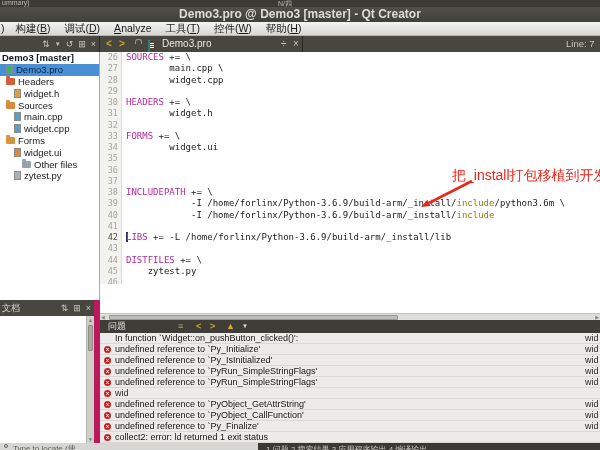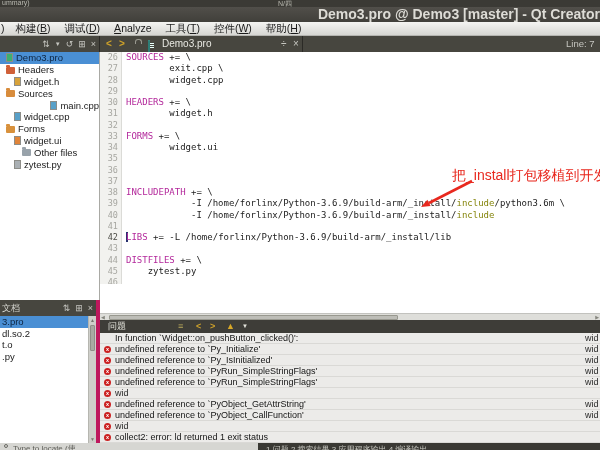--- a/index.html
+++ b/index.html
@@ -6,21 +6,21 @@
   html,body{width:600px;height:450px}
   body{position:relative;overflow:hidden;background:#fff;font-family:"Liberation Sans",sans-serif;-webkit-font-smoothing:antialiased}
   .abs{position:absolute}
 
   
   #desktop-strip{left:0;top:0;width:600px;height:7px;background:#3b3a35;color:#b9b9b1;font-size:7px;overflow:hidden}
   #desktop-strip span{position:absolute;top:-1px}
 
   
   #title-bar{left:0;top:7px;width:600px;height:23px;background:linear-gradient(#514f4a,#393833);color:#dddcd6;
-    font-size:14px;font-weight:bold;text-align:right;line-height:15px;border-bottom:1px solid #26251f}
+    font-size:12px;font-weight:bold;text-align:center;line-height:15px;border-bottom:1px solid #26251f}
 
   
   #menu-bar{left:0;top:22px;width:600px;height:14px;background:linear-gradient(#f4f4f2,#d6d6d2);
     border-bottom:1px solid #b4b4b0;display:flex;align-items:center;font-size:10.5px;color:#1b1b1b}
   .menu-item{padding:0 7px;height:14px;line-height:13px;white-space:nowrap}
   .menu-item.frag{padding:0 4px 0 1px}
   .menu-item .mn{text-decoration:underline}
 
   
   #top-toolbar{left:0;top:36px;width:600px;height:16px;background:#47463f;display:flex}
@@ -44,21 +44,21 @@
   .tree-row.root{font-weight:bold}
   .ticon{display:inline-block;flex:none;margin-right:3px;position:relative}
   .ticon.fold{width:9px;height:7px;background:var(--c);border-radius:1px;margin-top:1px}
   .ticon.fold:before{content:"";position:absolute;top:-2px;left:0;width:4px;height:2px;background:var(--c);border-radius:1px 1px 0 0}
   .ticon.doc{width:7px;height:9px;background:#fdfdfd;border:1px solid #8d8d88}
   .ticon.doc:after{content:"";position:absolute;left:0px;top:0px;width:5px;height:7px;background:var(--c)}
   .c-pro{--c:#3db070}.c-h{--c:#d8a23a}.c-cpp{--c:#58a0c8}.c-ui{--c:#e08438}.c-py{--c:#aab0b4}
   .c-fhdr{--c:#d06038}.c-fsrc{--c:#d88c3c}.c-ffrm{--c:#d8913c}.c-foth{--c:#98a2aa}
 
   
-  #open-docs{left:0;top:300px;width:100px;height:143px;background:#fff;border-right:4px solid #be185d;overflow:hidden}
+  #open-docs{left:0;top:300px;width:100px;height:143px;background:#fff;border-right:6px solid #be185d;overflow:hidden}
   #open-docs-header{height:16px;background:#47463f;position:relative;color:#d6d6d0;font-size:9px;line-height:16px}
   #open-docs-header .lbl{position:absolute;left:2px;top:0}
   #od-list{position:absolute;left:0;top:16px;right:8px;bottom:0;font-size:9.5px;color:#1a1a1a}
   .od-row{height:11.5px;line-height:11.5px;padding-left:2px;white-space:nowrap;overflow:hidden}
   .od-row.sel{background:#4a8fd4;color:#0d2440}
   #od-scroll{position:absolute;right:0;top:16px;width:8px;bottom:0;background:#cfcfca;border-left:1px solid #b6b6b0;font-size:5px;color:#77776f;text-align:center}
   #od-scroll .up{position:absolute;top:1px;left:0;right:0}
   #od-scroll .dn{position:absolute;bottom:1px;left:0;right:0}
   #od-scroll .handle{position:absolute;left:1px;right:1px;top:9px;height:26px;background:#a9a9a2;border:1px solid #8f8f88;border-radius:1px}
 
@@ -141,37 +141,40 @@
     <span class="tb" style="left:48px;top:3px"><span class="docicon"></span></span>
     <span class="tb" id="tab-label" style="left:62px">Demo3.pro</span>
     <span class="tb" style="left:181px">÷</span>
     <span class="tb" style="left:193px">×</span>
     <span class="tb vsep" style="left:202px"></span>
     <span class="tb" style="left:466px;font-size:9.5px">Line: 7</span>
   </div>
 </div>
 
 <div id="project-tree" class="abs">
+    <div class="tree-row root" style="padding-left: 2px;">
+      <span>Demo3 [master]</span>
+    </div>
     <div class="tree-row sel" style="padding-left: 6px;">
       <span class="ticon doc c-pro"></span>
       <span>Demo3.pro</span>
     </div>
     <div class="tree-row" style="padding-left: 6px;">
       <span class="ticon fold c-fhdr"></span>
       <span>Headers</span>
     </div>
     <div class="tree-row" style="padding-left: 14px;">
       <span class="ticon doc c-h"></span>
       <span>widget.h</span>
     </div>
     <div class="tree-row" style="padding-left: 6px;">
       <span class="ticon fold c-fsrc"></span>
       <span>Sources</span>
     </div>
-    <div class="tree-row" style="padding-left: 14px; justify-content: flex-end;">
+    <div class="tree-row" style="padding-left: 14px;">
       <span class="ticon doc c-cpp"></span>
       <span>main.cpp</span>
     </div>
     <div class="tree-row" style="padding-left: 14px;">
       <span class="ticon doc c-cpp"></span>
       <span>widget.cpp</span>
     </div>
     <div class="tree-row" style="padding-left: 6px;">
       <span class="ticon fold c-ffrm"></span>
       <span>Forms</span>
@@ -192,36 +195,30 @@
 
 <div id="open-docs" class="abs">
   <div id="open-docs-header">
     <span class="lbl">文档</span>
     <div class="hdr-icons">
       <span>⇅</span>
       <span>⊞</span>
       <span>×</span>
     </div>
   </div>
-  <div id="od-list">
-      <div class="od-row sel">3.pro</div>
-      <div class="od-row">dl.so.2</div>
-      <div class="od-row">t.o</div>
-      <div class="od-row">.py</div>
-    </div>
   <div id="od-scroll">
     <span class="up">▲</span>
     <span class="dn">▼</span>
     <div class="handle"></div>
   </div>
 </div>
 
 <div id="editor" class="abs">
     <div class="ed-line"><span class="gut">26</span><span class="code"><span class="sg-kw">SOURCES</span><span class="sg-pl"> += \</span></span></div>
-    <div class="ed-line"><span class="gut">27</span><span class="code"><span class="sg-pl">        exit.cpp \</span></span></div>
+    <div class="ed-line"><span class="gut">27</span><span class="code"><span class="sg-pl">        main.cpp \</span></span></div>
     <div class="ed-line"><span class="gut">28</span><span class="code"><span class="sg-pl">        widget.cpp</span></span></div>
     <div class="ed-line"><span class="gut">29</span><span class="code"></span></div>
     <div class="ed-line"><span class="gut">30</span><span class="code"><span class="sg-kw">HEADERS</span><span class="sg-pl"> += \</span></span></div>
     <div class="ed-line"><span class="gut">31</span><span class="code"><span class="sg-pl">        widget.h</span></span></div>
     <div class="ed-line"><span class="gut">32</span><span class="code"></span></div>
     <div class="ed-line"><span class="gut">33</span><span class="code"><span class="sg-kw">FORMS</span><span class="sg-pl"> += \</span></span></div>
     <div class="ed-line"><span class="gut">34</span><span class="code"><span class="sg-pl">        widget.ui</span></span></div>
     <div class="ed-line"><span class="gut">35</span><span class="code"></span></div>
     <div class="ed-line"><span class="gut">36</span><span class="code"></span></div>
     <div class="ed-line"><span class="gut">37</span><span class="code"></span></div>
@@ -311,20 +308,21 @@
         <span class="iss-ic">
           <span class="errball">x</span>
         </span>
         <span class="iss-tx">undefined reference to `PyObject_CallFunction'</span>
         <span class="iss-file">wid</span>
       </div>
       <div class="iss-row">
         <span class="iss-ic">
           <span class="errball">x</span>
         </span>
+        <span class="iss-tx">undefined reference to `Py_Finalize'</span>
         <span class="iss-file">wid</span>
       </div>
       <div class="iss-row">
         <span class="iss-ic">
           <span class="errball">x</span>
         </span>
         <span class="iss-tx">collect2: error: ld returned 1 exit status</span>
         <span class="iss-file"></span>
       </div>
     </div>

